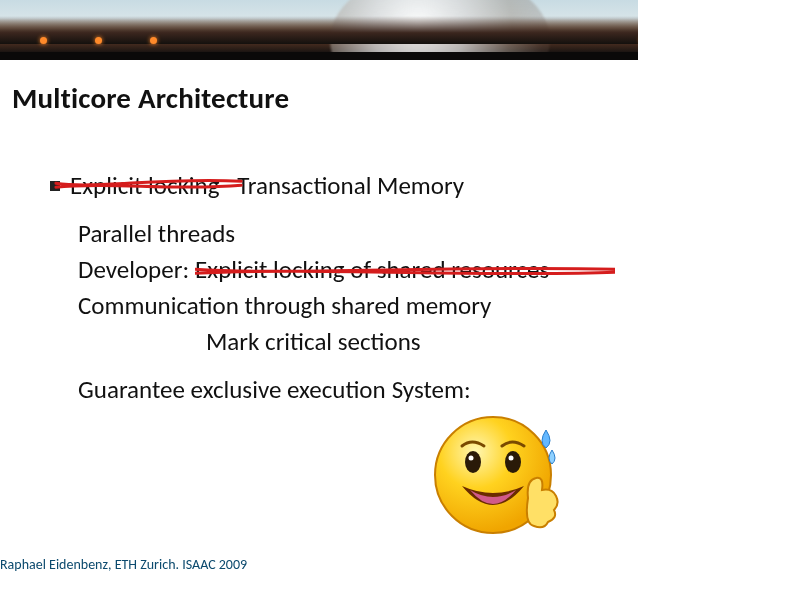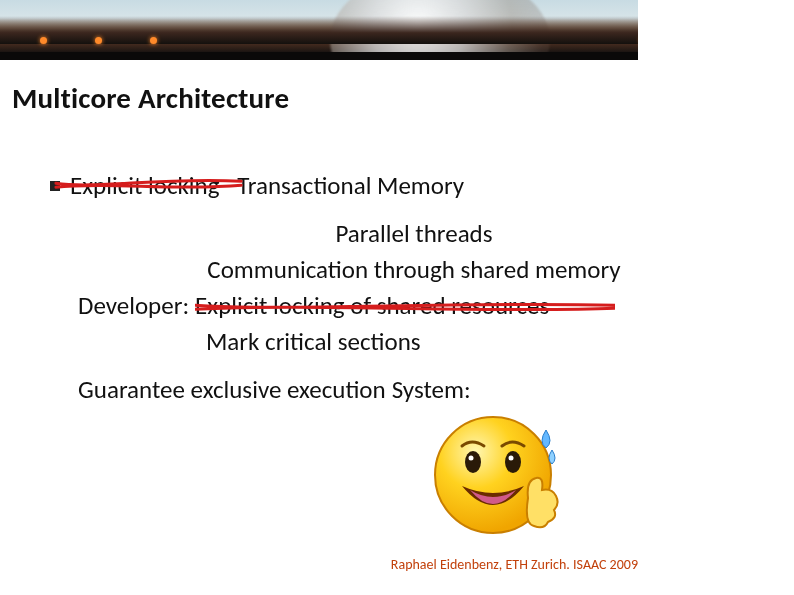--- a/index.html
+++ b/index.html
@@ -17,26 +17,26 @@
   .body  { position: absolute; left: 50px; top: 170px; width: 700px; font-size: 25px; font-weight: 400; line-height: 1.28; }
 
   .bullet-row { display:flex; align-items:center; gap:10px; margin-bottom:16px; }
   .bullet { width:10px; height:10px; background:#222; flex-shrink:0; }
   .row-text-wrap { position:relative; }
   .strike-red { position:relative; }
   .strike-red .scribble { position:absolute; left:-16px; top:50%; width:calc(100% + 34px); height:16px; transform:translateY(-55%); }
   .tm-label { margin-left:12px; font-weight:400; }
 
   .sub { margin-left: 28px; margin-top: 8px; }
-  .sub-line { margin-bottom: 4px; text-align: center; }
+  .sub-line { margin-bottom: 4px; }
   .dev-line { position:relative; display:flex; gap:6px; }
   .dev-strike .scribble2 { position:absolute; left:0; right:-6px; top:55%; height:14px; transform:translateY(-55%); }
   .subsub { margin-left: 128px; margin-top: 2px; margin-bottom:16px; }
 
-  .footer { position:absolute; left:0; right:0; bottom:22px; text-align:right; font-size:14px; color:#c2410c; font-weight:500; }
+  .footer { position:absolute; left:0; right:0; bottom:22px; text-align:left; font-size:14px; color:#0c4a6e; font-weight:500; }
 
   
   .smiley { position:absolute; right:70px; top:400px; width:150px; height:150px; }
 </style>
 </head>
 <body>
 
 <div class="slide">
 
   <div class="banner">
@@ -61,31 +61,31 @@
           <svg class="scribble" viewBox="0 0 220 16" preserveAspectRatio="none">
             <path d="M2 6 C 50 12, 120 0, 218 4 M2 10 C 60 4, 140 14, 218 8" stroke="#d51d1d" stroke-width="3" fill="none" stroke-linecap="round"></path>
           </svg>
         </span>
         <span class="tm-label">Transactional Memory</span>
       </div>
     </div>
 
     <div class="sub">
       <div class="sub-line">Parallel threads</div>
-      <div class="sub-line">Communication through shared memory</div>
-
       <div class="sub-line dev-line">
         <span>Developer:</span>
         <span class="strike-red dev-strike" style="position:relative">
           <span>Explicit locking of shared resources</span>
           <svg class="scribble2" viewBox="0 0 420 14" preserveAspectRatio="none">
             <path d="M0 5 C 90 11, 260 1, 420 5 M0 9 C 110 3, 300 13, 420 8" stroke="#d51d1d" stroke-width="3" fill="none" stroke-linecap="round"></path>
           </svg>
         </span>
       </div>
+
+      <div class="sub-line">Communication through shared memory</div>
 
       <div class="subsub">Mark critical sections</div>
 
       <div class="sub-line dev-line">
         <span>Guarantee exclusive execution</span>
         <span>System:</span>
       </div>
     </div>
   </div>
 

